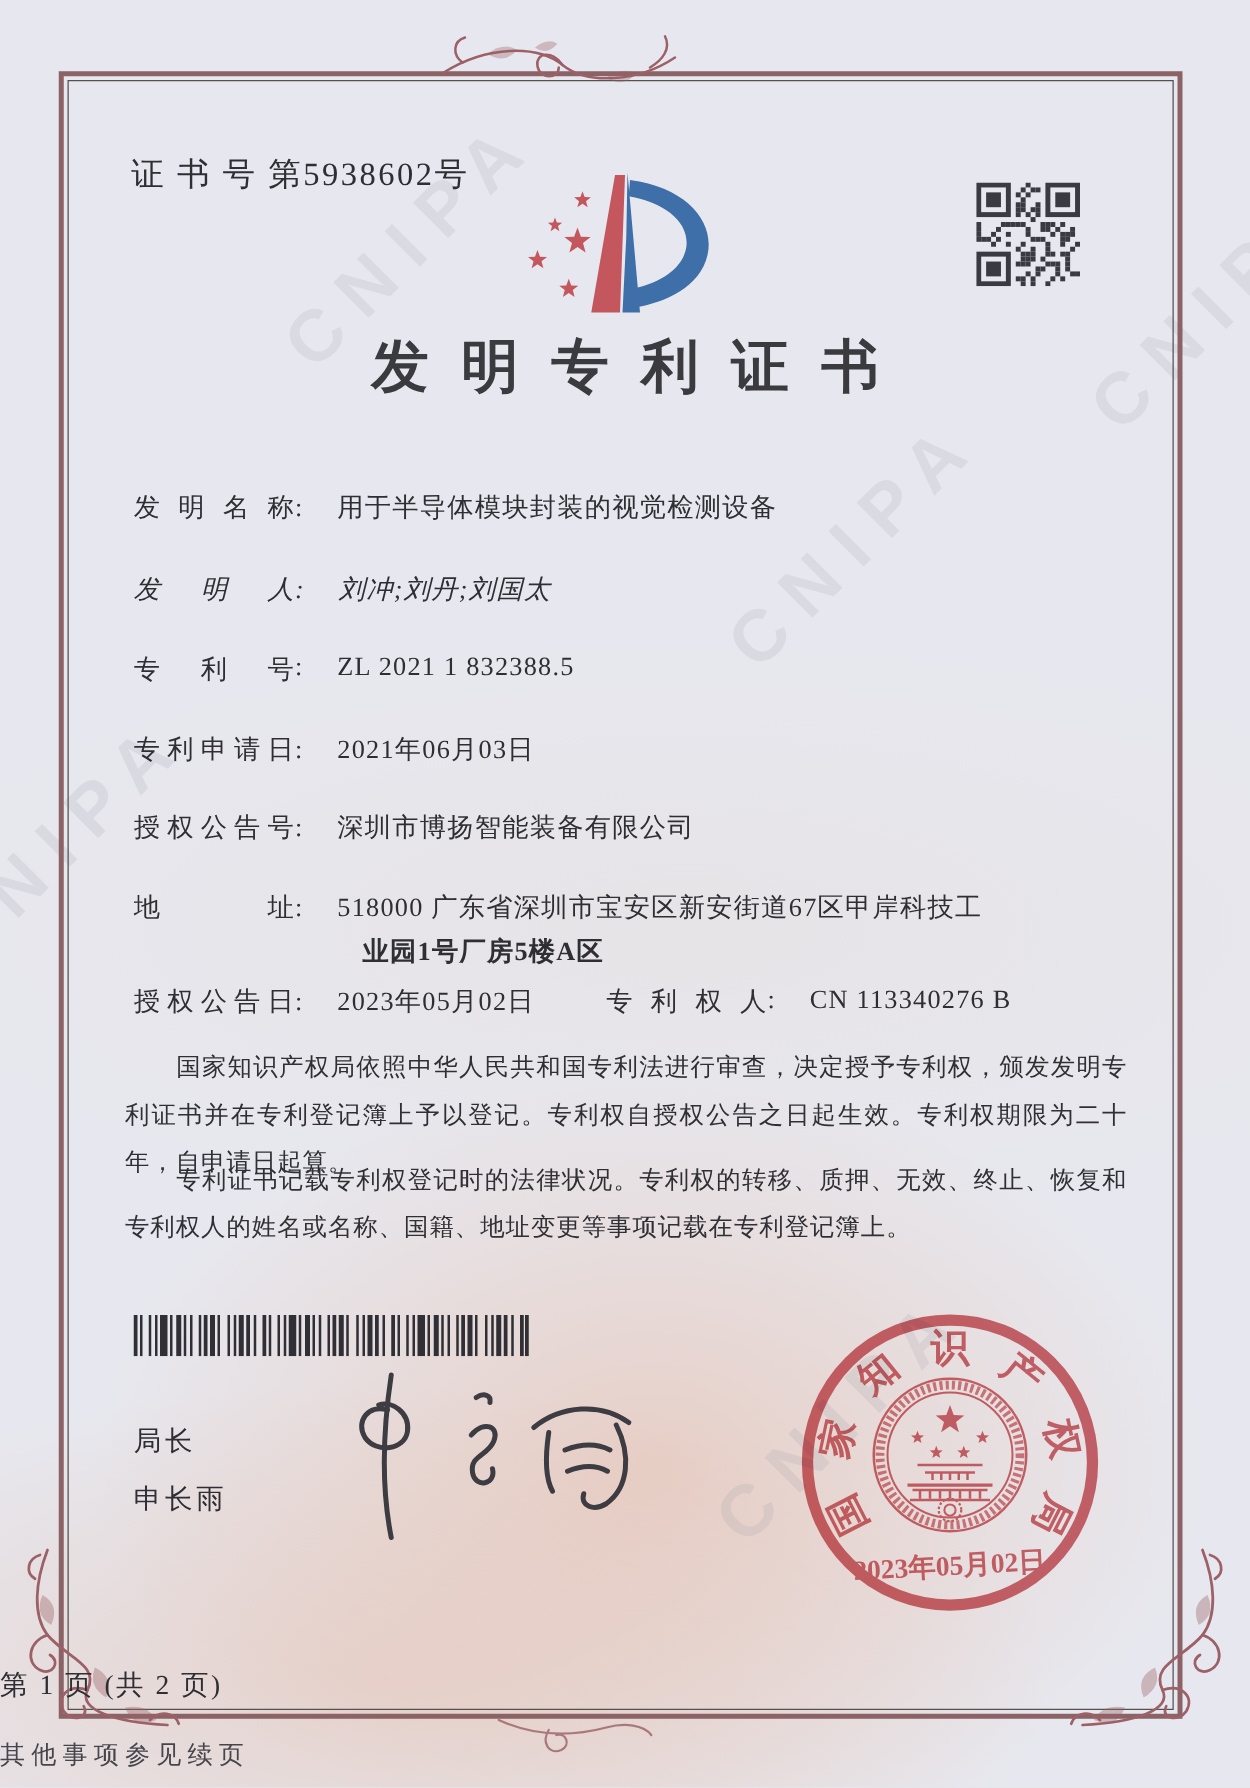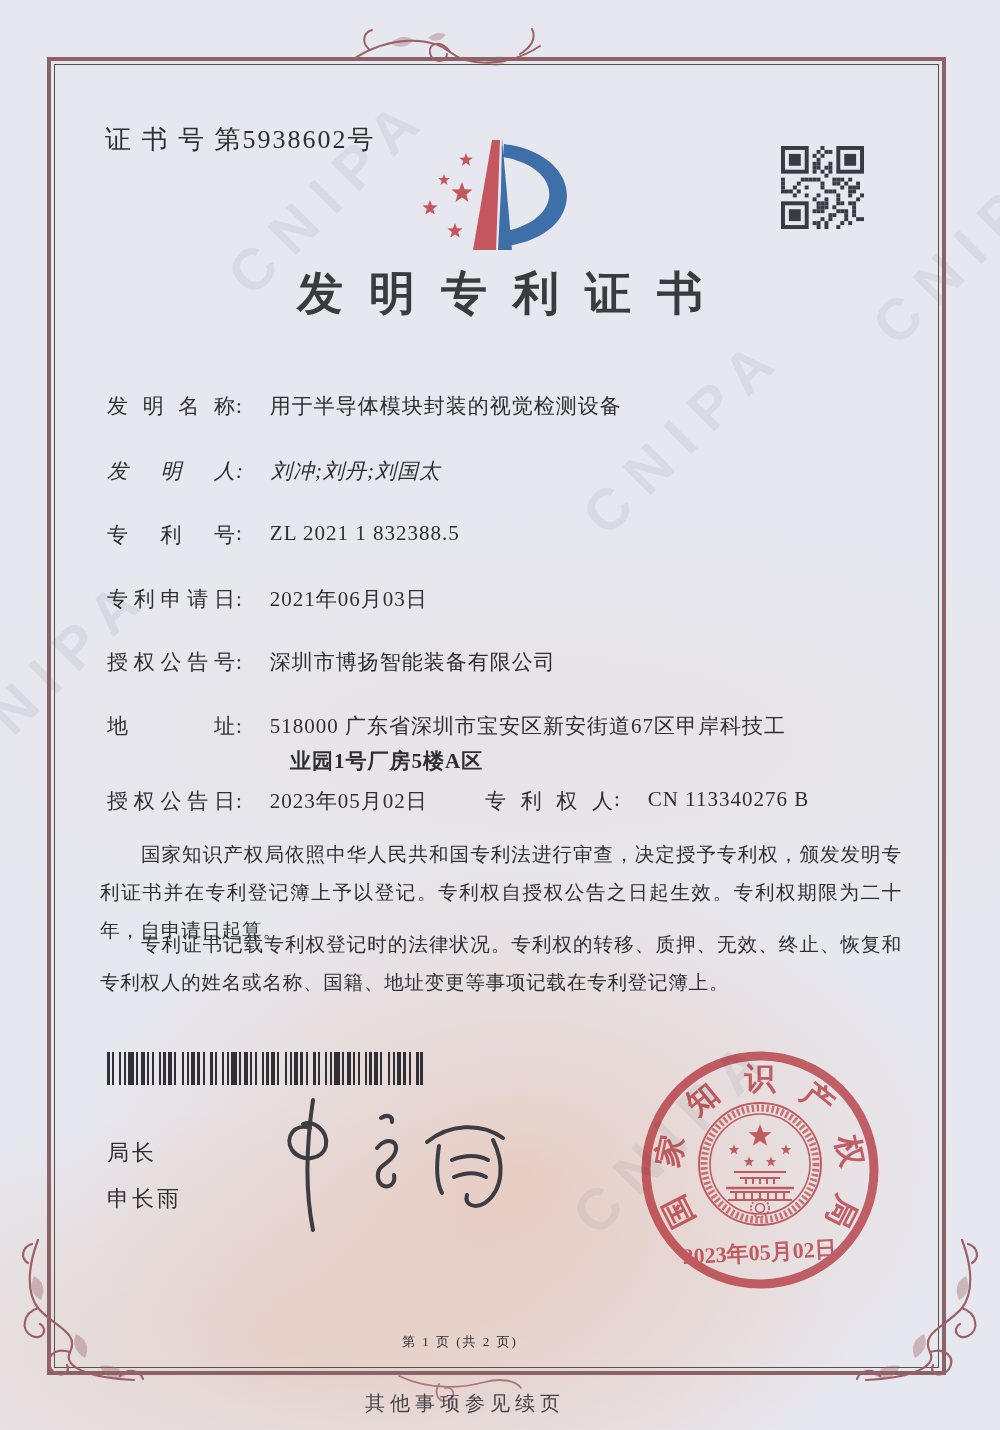--- a/index.html
+++ b/index.html
@@ -48,22 +48,22 @@
   .grant-col2{position:absolute;left:378px;top:0;white-space:nowrap;}
   .para{
     position:absolute;left:100px;width:802px;z-index:3;font-size:19.5px;line-height:38px;
     text-align:justify;text-indent:2.1em;letter-spacing:.8px;color:#2f2f34;
   }
   .barcode{position:absolute;left:105px;top:1052px;z-index:3;}
   .signer-title{position:absolute;left:107px;top:1138px;font-size:22px;letter-spacing:3px;z-index:3;}
   .signer-name{position:absolute;left:107px;top:1184px;font-size:22px;letter-spacing:3px;z-index:3;}
   .signature{position:absolute;left:255px;top:1090px;z-index:3;}
   .seal{position:absolute;left:628px;top:1038px;z-index:5;mix-blend-mode:multiply;opacity:.9;}
-  .footer-page{position:absolute;left:0;top:1333px;width:92%;text-align:center;font-size:13px;letter-spacing:2px;z-index:3;}
-  .footer-note{position:absolute;left:0;top:1390px;width:93%;text-align:center;font-size:20px;letter-spacing:5px;color:#45454b;z-index:3;}
+  .footer-page{position:absolute;left:0;top:1333px;width:92%;text-align:left;font-size:22px;letter-spacing:2px;z-index:3;}
+  .footer-note{position:absolute;left:0;top:1390px;width:93%;font-size:20px;letter-spacing:5px;color:#45454b;z-index:3;}
   svg{display:block;}
 </style>
 </head>
 <body>
 
 <div class="page">
 
   <div class="wm" style="left:200px;top:160px;">CNIPA</div>
   <div class="wm" style="left:555px;top:400px;">CNIPA</div>
   <div class="wm" style="left:545px;top:1100px;">CNIPA</div>

